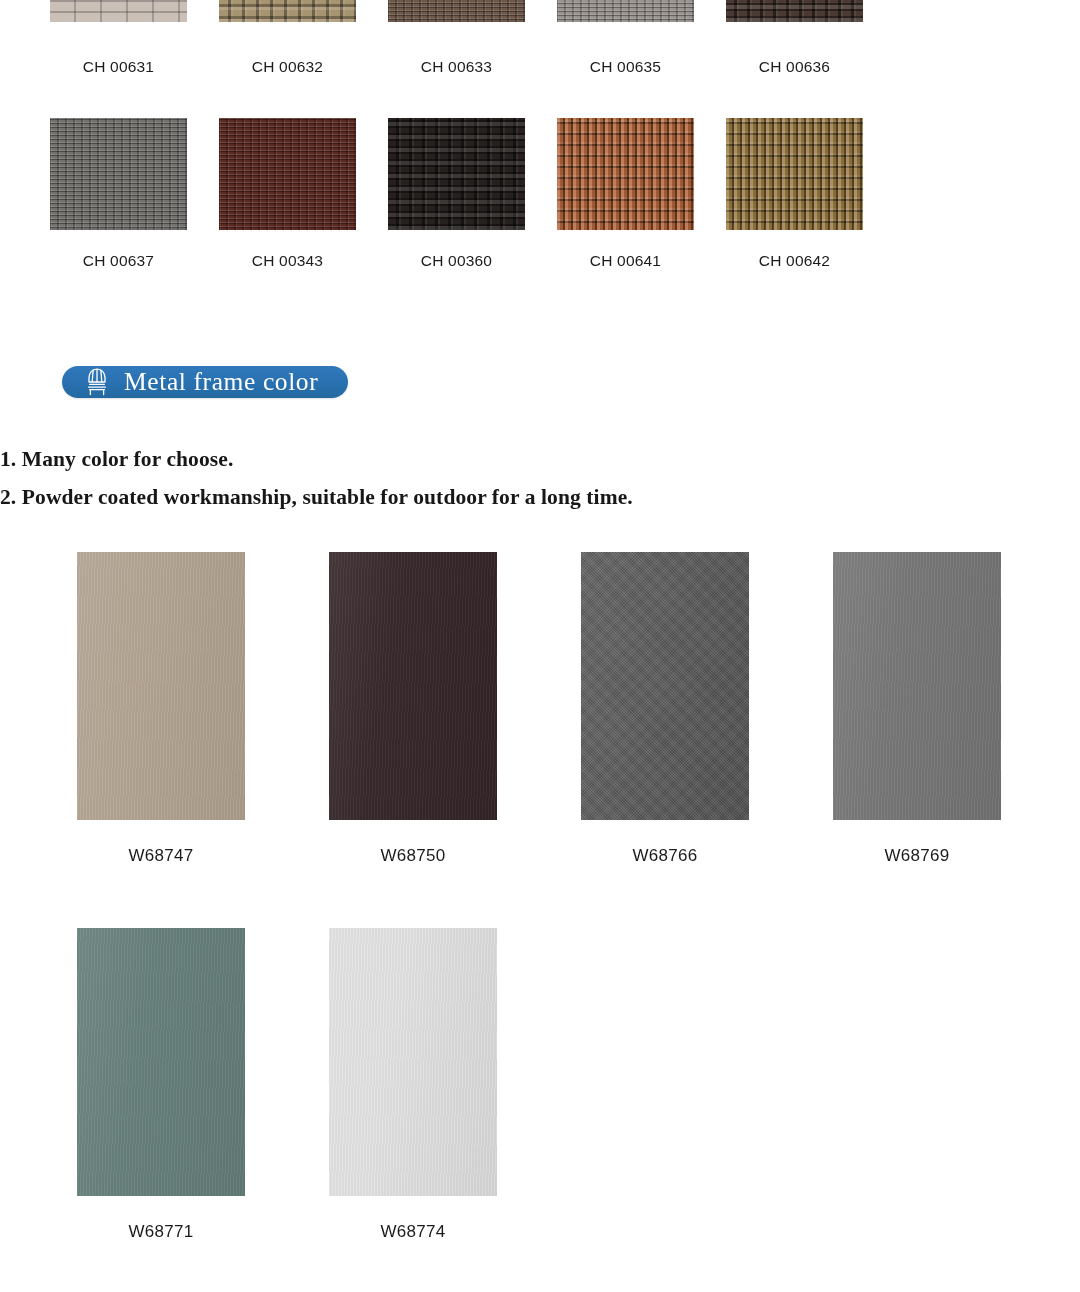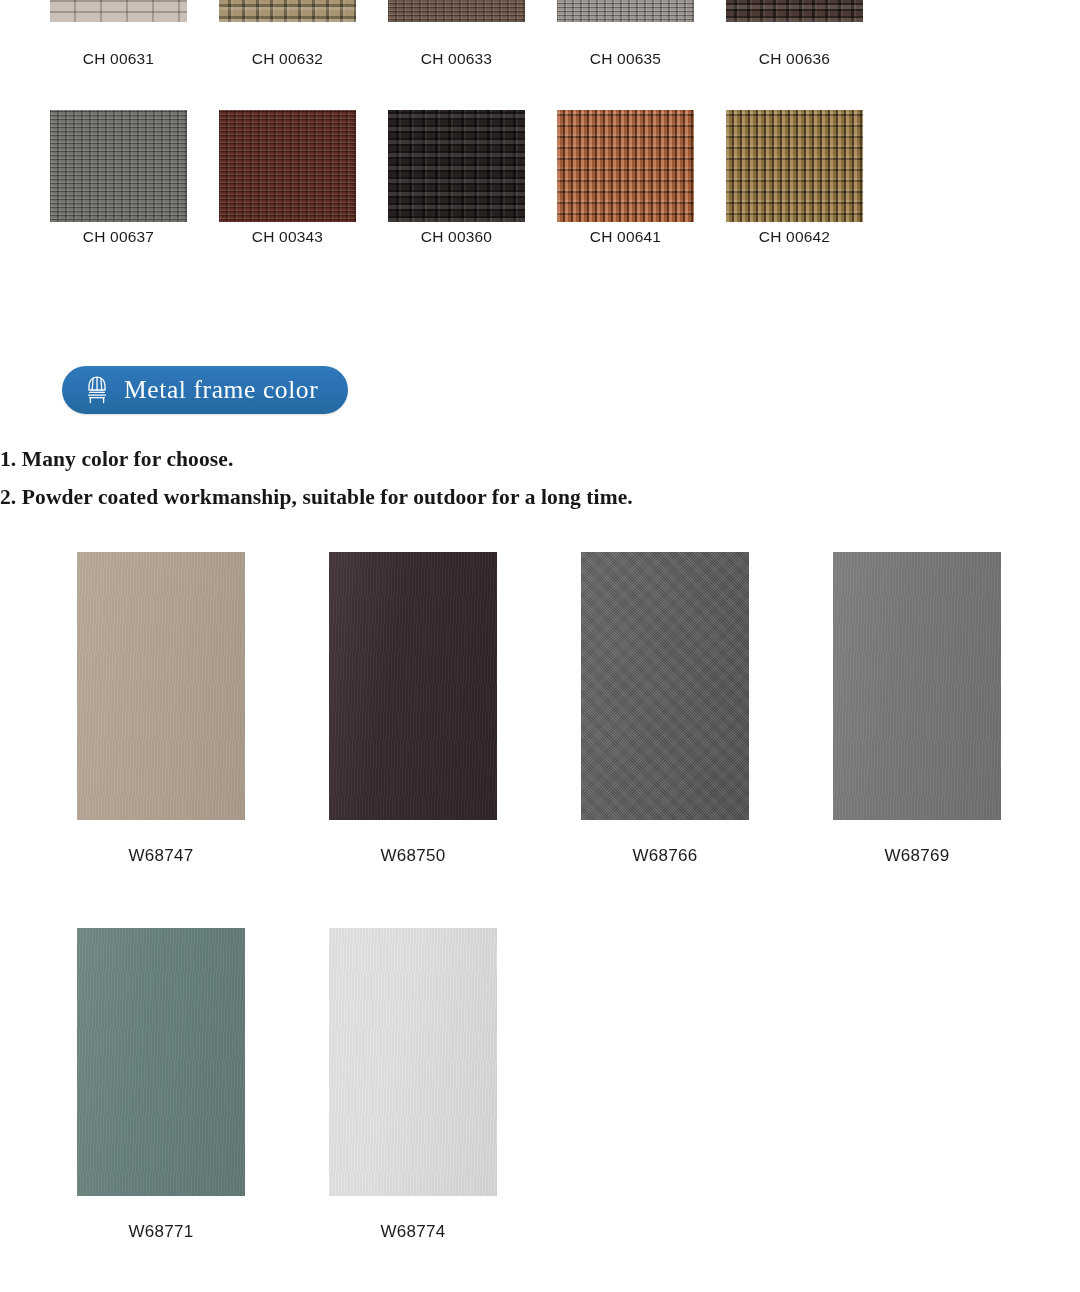--- a/index.html
+++ b/index.html
@@ -45,22 +45,22 @@
   
   .rattan-row-1 .rattan-swatch { height: 22px; }
   .rattan-row-2 .rattan-swatch { height: 112px; }
 
   .rattan-label {
     font-size: 15.5px;
     letter-spacing: 0.2px;
     color: #1c1c1c;
     font-family: "Liberation Sans", sans-serif;
   }
-  .rattan-row-1 .rattan-label { padding-top: 28px; }
-  .rattan-row-2 .rattan-label { padding-top: 6px; }
+  .rattan-row-1 .rattan-label { padding-top: 36px; }
+  .rattan-row-2 .rattan-label { padding-top: 22px; }
 
   .rattan-row-2 { margin-top: 42px; }
 
   
   
   .weave-fine {
     background-image:
       repeating-linear-gradient(0deg,
         rgba(0,0,0,0.00) 0px, rgba(0,0,0,0.00) 2px,
         rgba(0,0,0,0.34) 2px, rgba(0,0,0,0.34) 3px,
@@ -124,21 +124,21 @@
     position: absolute;
     left: 0;
     top: 366px;
     width: 1080px;
   }
   .banner-pill {
     margin-left: 62px;
     display: inline-flex;
     align-items: center;
     gap: 14px;
-    height: 48px;
+    height: 32px;
     padding: 0 30px 0 22px;
     border-radius: 26px;
     background: linear-gradient(180deg, #3079ba 0%, #2870b0 55%, #24699f 100%);
     box-shadow: 0 1px 2px rgba(0,0,0,0.14);
   }
   .chair-icon {
     width: 26px;
     height: 30px;
     display: block;
     flex: 0 0 auto;

